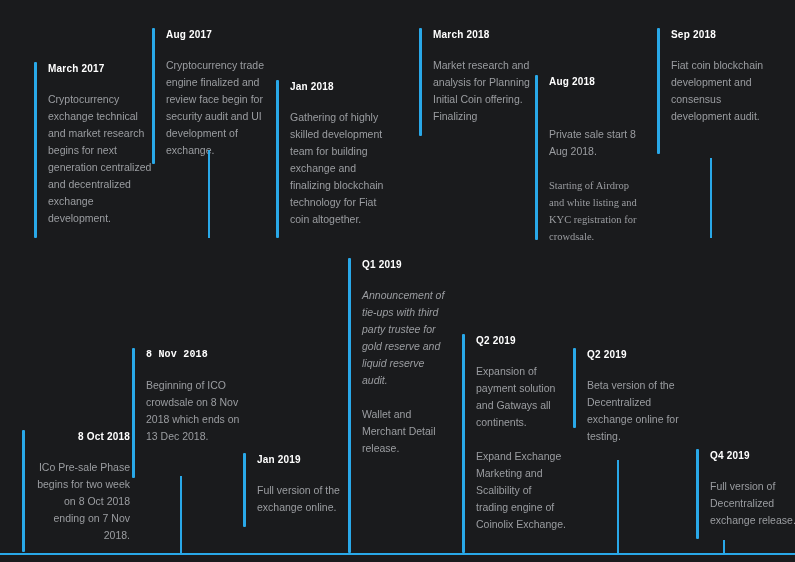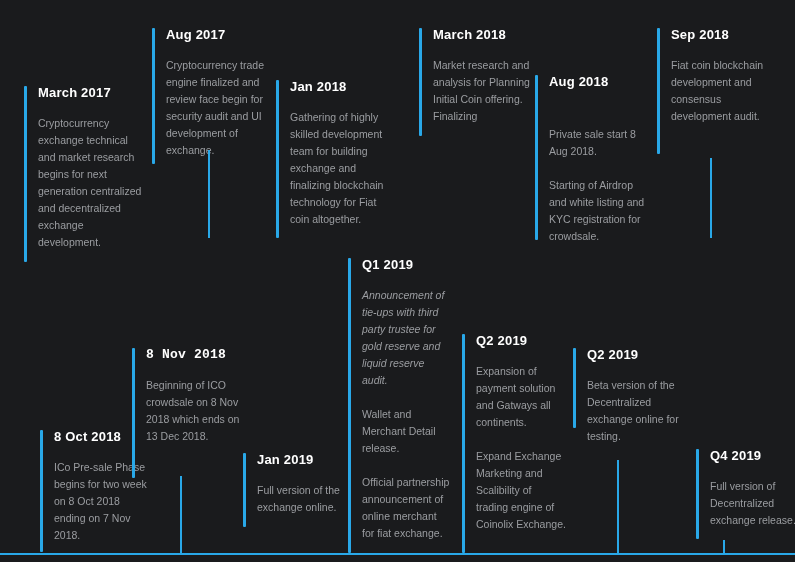--- a/index.html
+++ b/index.html
@@ -28,21 +28,21 @@
     width: 3px;
     border-radius: 1px;
     background: #29a8e8;
   }
   .m-body {
     position: absolute;
     left: 14px;
     top: 0;
   }
   .m-title {
-    font-size: 13px;
+    font-size: 10px;
     font-weight: bold;
     color: #ffffff;
     letter-spacing: 0.2px;
     line-height: 14px;
     margin: 0 0 15px 0;
     white-space: nowrap;
   }
   .m-para {
     font-size: 10.5px;
     color: #9b9da1;
@@ -61,21 +61,21 @@
     width: 795px;
     height: 2px;
     background: #29a8e8;
   }
 </style>
 </head>
 <body>
 
 <div id="roadmap" style="background: rgb(26, 27, 29);">
 
-  <div class="milestone" style="left:24px; top:62px; width:120px; height:176px;margin-top:24px;">
+  <div class="milestone" style="left:34px; top:62px; width:120px; height:176px;">
     <div class="bar" style="height: 176px; background: rgb(41, 168, 232);"></div>
     <div class="m-body">
       <div class="m-title" style="color: rgb(255, 255, 255);">March 2017</div>
       <p class="m-para" style="width: 106px; color: rgb(155, 157, 161);">Cryptocurrency exchange technical and market research begins for next generation centralized and decentralized exchange development.</p>
     </div>
   </div>
 
   <div class="milestone" style="left:152px; top:28px; width:120px; height:136px;">
     <div class="bar" style="height: 136px; background: rgb(41, 168, 232);"></div>
     <div class="m-body">
@@ -99,34 +99,34 @@
       <div class="m-title" style="color: rgb(255, 255, 255);">March 2018</div>
       <p class="m-para" style="width: 108px; color: rgb(155, 157, 161);">Market research and analysis for Planning Initial Coin offering. Finalizing</p>
     </div>
   </div>
 
   <div class="milestone" style="left:535px; top:75px; width:120px; height:165px;">
     <div class="bar" style="height: 165px; background: rgb(41, 168, 232);"></div>
     <div class="m-body">
       <div class="m-title" style="color: rgb(255, 255, 255);">Aug 2018</div>
       <p class="m-para" style="width: 96px; color: rgb(155, 157, 161); margin-top: 37px;">Private sale start 8 Aug 2018.</p>
-      <p class="m-para" style="width: 96px; color: rgb(155, 157, 161);">Starting of Airdrop and white listing and KYC registration for crowdsale.</p>
+      <p class="m-para" style="width: 96px; color: rgb(155, 157, 161); font-family: Liberation Serif, serif;">Starting of Airdrop and white listing and KYC registration for crowdsale.</p>
     </div>
   </div>
 
   <div class="milestone" style="left:657px; top:28px; width:125px; height:126px;">
     <div class="bar" style="height: 126px; background: rgb(41, 168, 232);"></div>
     <div class="m-body">
       <div class="m-title" style="color: rgb(255, 255, 255);">Sep 2018</div>
       <p class="m-para" style="width: 100px; color: rgb(155, 157, 161);">Fiat coin blockchain development and consensus development audit.</p>
     </div>
   </div>
   <div class="connector" style="left: 710px; top: 158px; height: 80px; background: rgb(41, 168, 232);"></div>
 
-  <div class="milestone" style="left:40px; top:430px; width:120px; height:122px;">
+  <div class="milestone" style="left:22px; top:430px; width:120px; height:122px;text-align:right;">
     <div class="bar" style="height: 122px; background: rgb(41, 168, 232);"></div>
     <div class="m-body">
       <div class="m-title" style="color: rgb(255, 255, 255);">8 Oct 2018</div>
       <p class="m-para" style="width: 94px; color: rgb(155, 157, 161);">ICo Pre-sale Phase begins for two week on 8 Oct 2018 ending on 7 Nov 2018.</p>
     </div>
   </div>
 
   <div class="milestone" style="left:132px; top:348px; width:120px; height:130px;">
     <div class="bar" style="height: 130px; background: rgb(41, 168, 232);"></div>
     <div class="m-body">
@@ -143,21 +143,20 @@
       <p class="m-para" style="width: 100px; color: rgb(155, 157, 161);">Full version of the exchange online.</p>
     </div>
   </div>
 
   <div class="milestone" style="left:348px; top:258px; width:120px; height:295px;">
     <div class="bar" style="height: 295px; background: rgb(41, 168, 232);"></div>
     <div class="m-body">
       <div class="m-title" style="color: rgb(255, 255, 255);">Q1 2019</div>
       <p class="m-para" style="width: 88px; color: rgb(155, 157, 161); font-style: italic;">Announcement of tie-ups with third party trustee for gold reserve and liquid reserve audit.</p>
       <p class="m-para" style="width: 88px; color: rgb(155, 157, 161);">Wallet and Merchant Detail release.</p>
-      <p class="m-para" style="width: 88px; color: rgb(155, 157, 161);">Official partnership announcement of online merchant for fiat exchange.</p>
     </div>
   </div>
 
   <div class="milestone" style="left:462px; top:334px; width:120px; height:219px;">
     <div class="bar" style="height: 219px; background: rgb(41, 168, 232);"></div>
     <div class="m-body">
       <div class="m-title" style="color: rgb(255, 255, 255);">Q2 2019</div>
       <p class="m-para" style="width: 90px; color: rgb(155, 157, 161);">Expansion of payment solution and Gatways all continents.</p>
       <p class="m-para" style="width: 90px; color: rgb(155, 157, 161);">Expand Exchange Marketing and Scalibility of trading engine of Coinolix Exchange.</p>
     </div>

